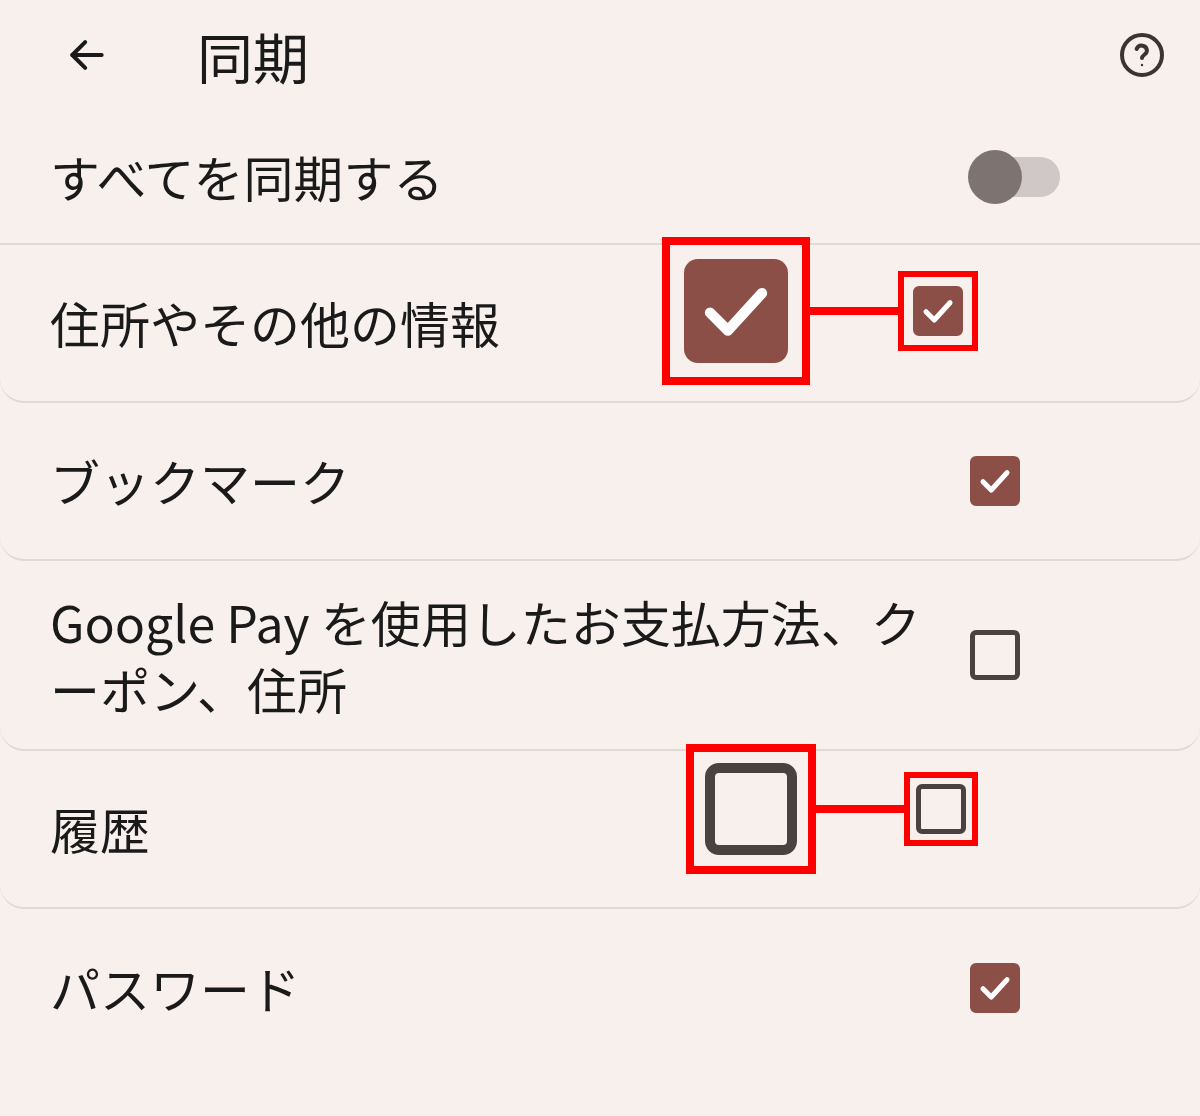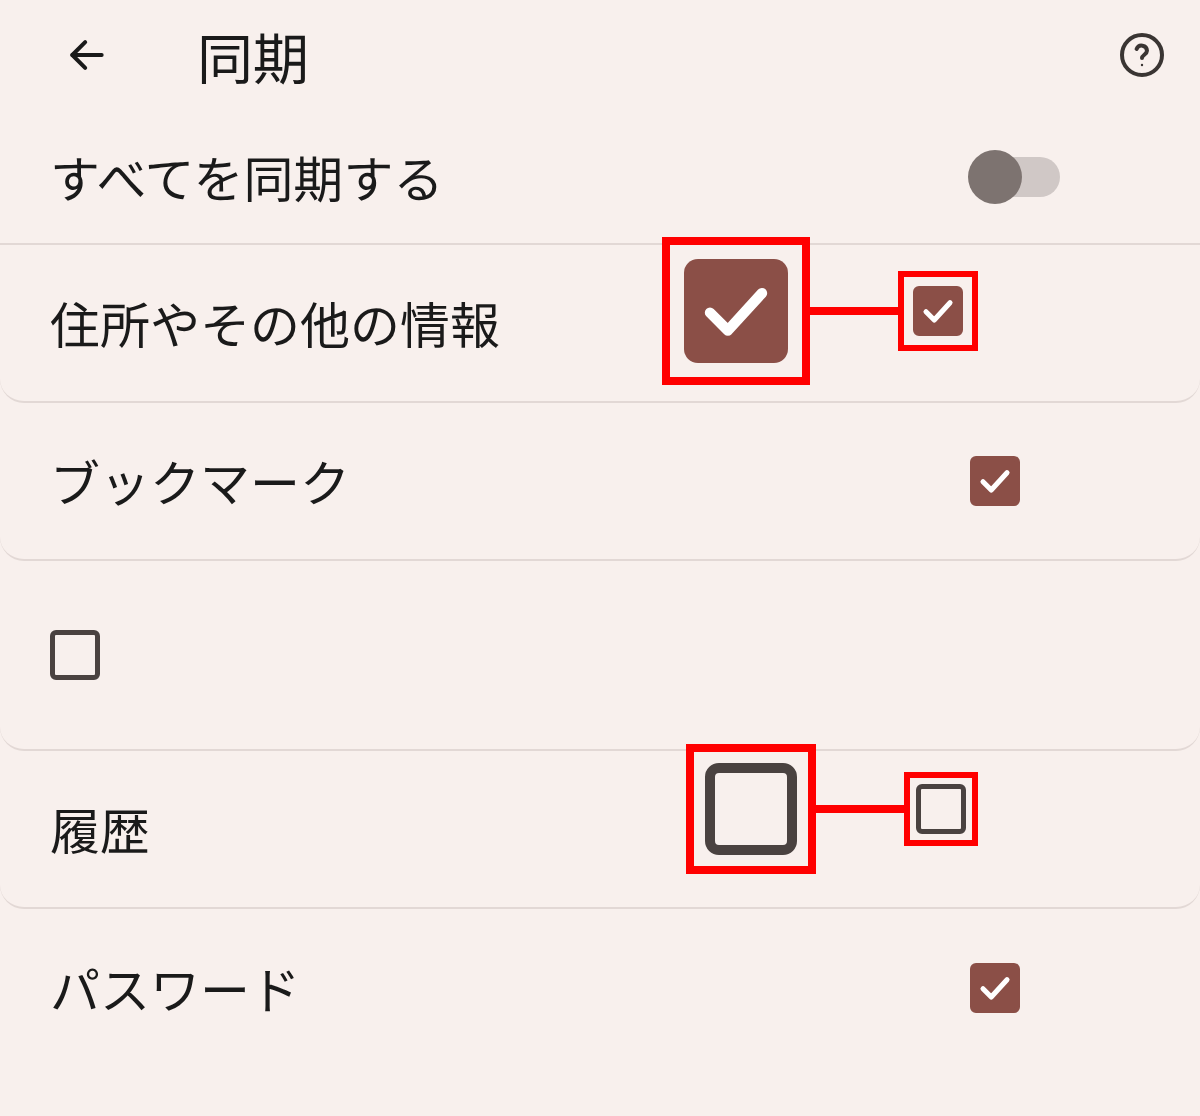--- a/index.html
+++ b/index.html
@@ -192,20 +192,21 @@
 <div class="row row-item">
   <div class="label">ブックマーク</div>
   <div class="checkbox checked">
     <svg width="36" height="36" viewBox="0 0 24 24" fill="none" stroke="#fff" stroke-width="3.4" stroke-linecap="round" stroke-linejoin="round">
         <polyline points="4 12.5 9.5 18 20 6.5"></polyline>
       </svg>
   </div>
 </div>
 
 <div class="row row-item tall">
+  <div class="label">Google Pay を使用したお支払方法、クーポン、住所</div>
   <div class="checkbox">
     
   </div>
 </div>
 
 <div class="row row-item">
   <div class="label">履歴</div>
   <div class="right-area">
     <div class="callout annot-row4">
       <div class="callout-big" style="height:130px;width:130px;">

